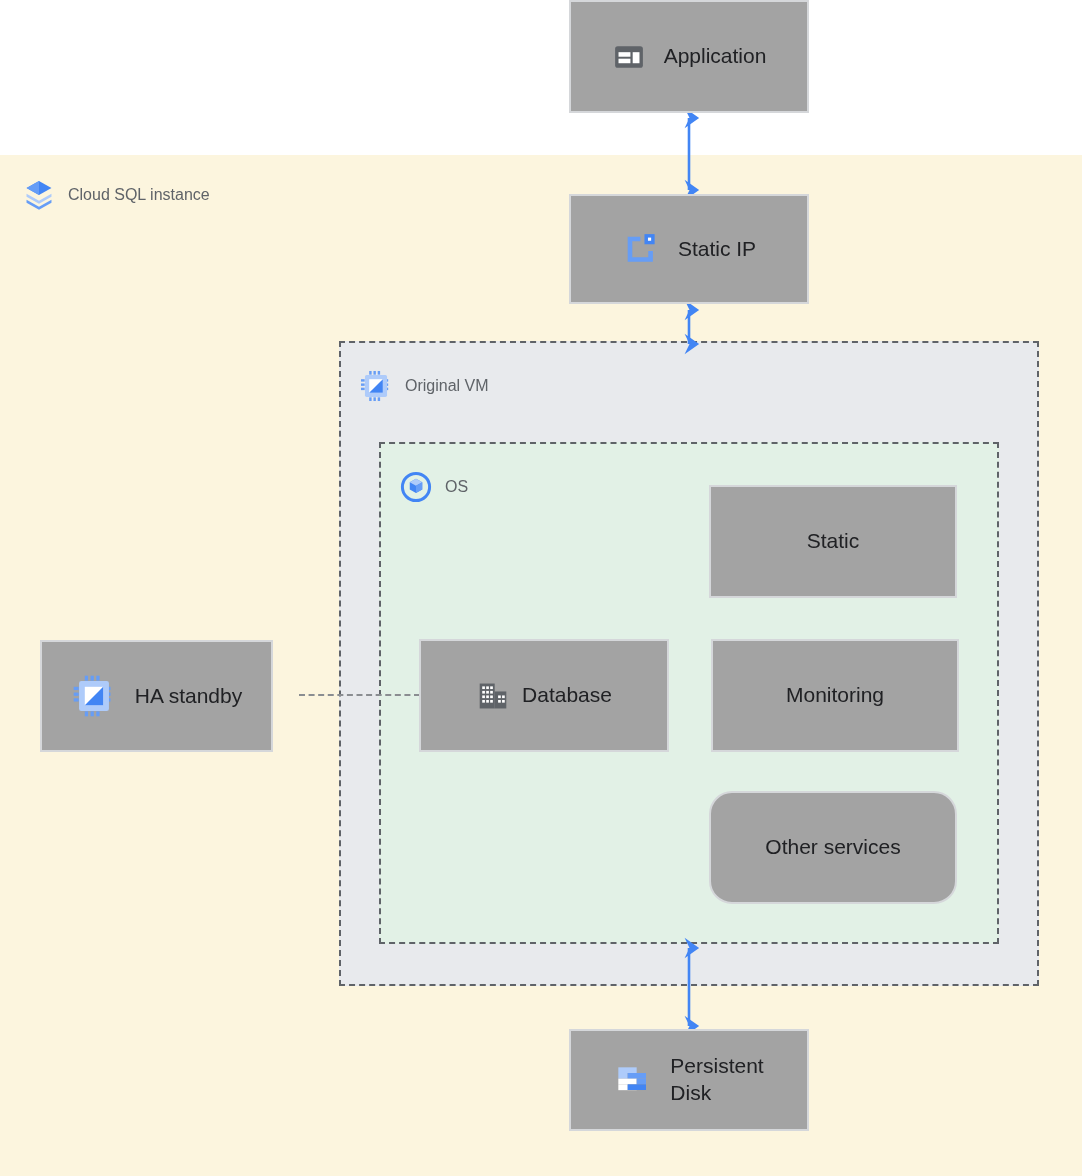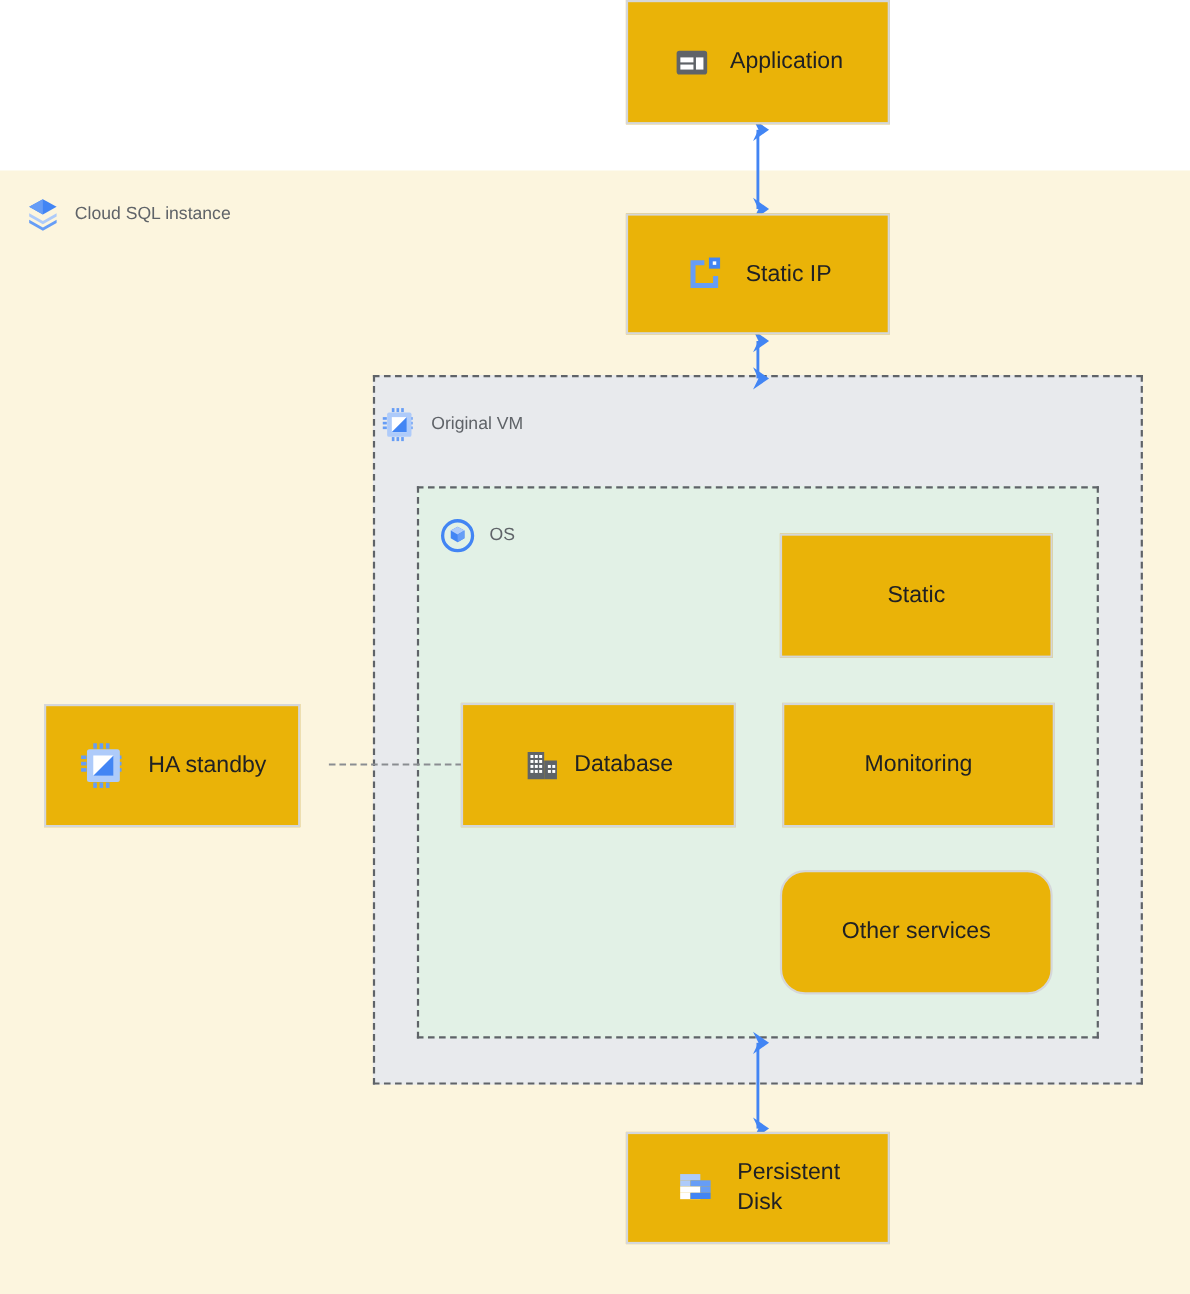--- a/index.html
+++ b/index.html
@@ -59,21 +59,21 @@
     width: 620px;
     height: 502px;
     background: #E2F1E6;
     border: 2px dashed #5F6368;
     box-sizing: border-box;
   }
 
   
   .node {
     position: absolute;
-    background: #eab308;
+    background: #a3a3a3;
     border: 2px solid #D5D7DA;
     box-sizing: border-box;
     display: flex;
     align-items: center;
     justify-content: center;
     gap: 18px;
   }
   .node .node-label {
     font-size: 21px;
     color: #202124;
@@ -135,21 +135,21 @@
         <path d="M12 2.2 3.2 7.1 12 12l8.8-4.9z" fill="#4285F4"></path>
         <path d="M12 2.2 3.2 7.1 12 12z" fill="#669DF6"></path>
         <path d="M3.2 11.2v2.1L12 18.2l8.8-4.9v-2.1L12 16.1z" fill="#AECBFA"></path>
         <path d="M3.2 15.4v2.1L12 22.4l8.8-4.9v-2.1L12 20.3z" fill="#669DF6"></path>
       </svg>
     </span>
     <span class="region-label">Cloud SQL instance</span>
   </div>
 
   <div class="vm-box"></div>
-  <div class="region-header" style="left:346px; top:369px;">
+  <div class="region-header" style="left:359px; top:369px;">
     <span class="icon">
       <svg width="34" height="34" viewBox="0 0 24 24">
         <g fill="#669DF6">
           <rect x="7.2" y="1.4" width="1.7" height="2.6"></rect>
           <rect x="10.2" y="1.4" width="1.7" height="2.6"></rect>
           <rect x="13.2" y="1.4" width="1.7" height="2.6"></rect>
           <rect x="7.2" y="20.0" width="1.7" height="2.6"></rect>
           <rect x="10.2" y="20.0" width="1.7" height="2.6"></rect>
           <rect x="13.2" y="20.0" width="1.7" height="2.6"></rect>
           <rect x="1.4" y="7.2" width="2.6" height="1.7"></rect>

